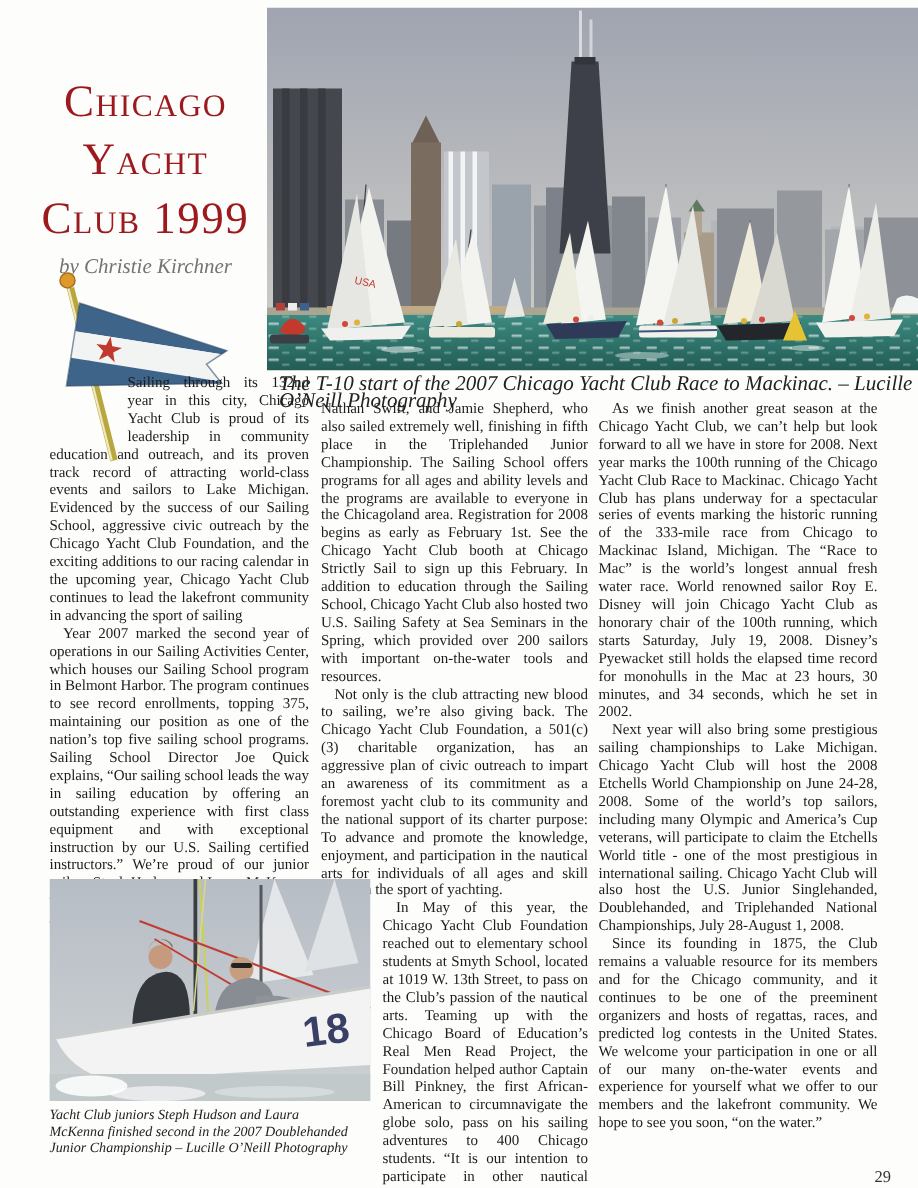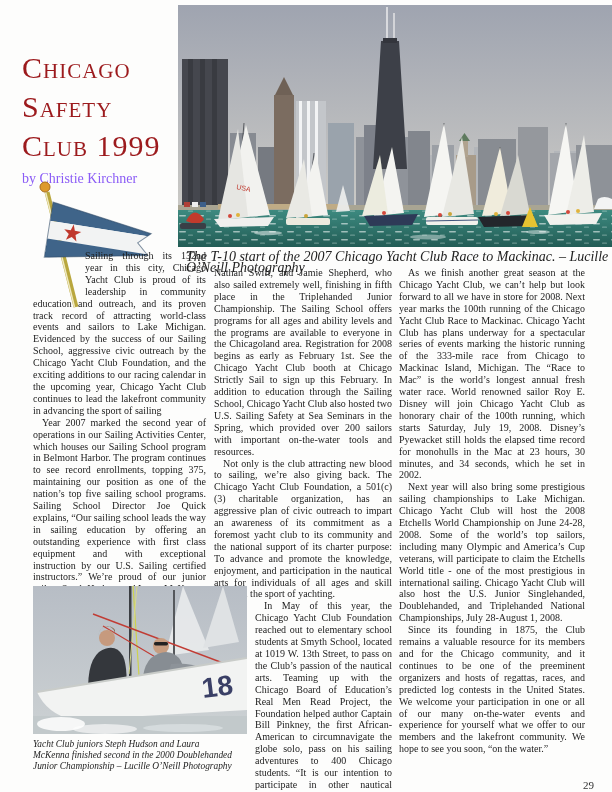--- a/index.html
+++ b/index.html
@@ -2,26 +2,26 @@
 <html><head>
 <meta charset="utf-8">
 <style>
   html,body{margin:0;padding:0;background:#e8e8e8;}
   .page{
     position:relative;width:612px;height:792px;margin:0 auto;
     background:#fdfdfc;overflow:hidden;
     font-family:"Liberation Serif", serif;color:#1c1c1c;
   }
   
-  .title-block{position:absolute;left:22px;top:48px;width:150px;}
+  .title-block{position:absolute;left:22px;top:48px;width:150px;text-align:center;}
   .title-line{
     font-variant:small-caps;font-size:30px;line-height:39px;
     color:#9c1a1d;letter-spacing:1px;font-weight:400;
   }
-  .byline{font-size:14px;margin-top:6px;color:#8b5cf6;}
+  .byline{font-style:italic;font-size:14px;margin-top:6px;color:#737373;}
   
   .burgee{position:absolute;left:20px;top:176px;width:142px;height:140px;}
   
   .main-photo{position:absolute;left:178px;top:5px;width:434px;height:242px;}
   .main-photo svg{display:block;width:100%;height:100%;}
   .main-caption{
     position:absolute;left:186px;top:251px;width:424px;text-align:left;
     font-style:italic;font-size:14px;line-height:11px;color:#222;
   }
   .juniors-photo{position:absolute;left:33px;top:586px;width:214px;height:148px;}
@@ -43,21 +43,21 @@
   
   .page-number{position:absolute;left:570px;top:758px;width:24px;text-align:right;font-size:11px;color:#333;margin-top:21px;}
 </style>
 </head>
 <body>
 
 <div class="page">
 
   <div class="title-block">
     <div class="title-line">Chicago</div>
-    <div class="title-line">Safety</div>
+    <div class="title-line">Yacht</div>
     <div class="title-line">Club 1999</div>
     <div class="byline">by Christie Kirchner</div>
   </div>
 
   <div class="burgee">
     <svg viewBox="0 0 142 140" width="142" height="140">
       <defs>
         <clipPath id="pennantClip">
             <polygon points="0,0 102,16 90,27 102,38 0,56"></polygon>
           </clipPath>
@@ -245,17 +245,17 @@
 
       <path d="M4,106 L214,72 L214,124 L40,134 Q14,128 4,106 Z" fill="#f2f3f2"></path>
       <path d="M4,106 L214,72" stroke="#c9ccc9" stroke-width="2" fill="none"></path>
       <text x="170" y="112" font-size="28" font-weight="bold" fill="#3a3f66" font-family="Liberation Sans, sans-serif" transform="rotate(-7 170 112)">18</text>
       <rect x="0" y="130" width="214" height="18" fill="#c2c9cb"></rect>
       <ellipse cx="28" cy="138" rx="24" ry="7" fill="#ffffff" opacity=".85"></ellipse>
       <ellipse cx="72" cy="143" rx="32" ry="5" fill="#ffffff" opacity=".6"></ellipse>
       <ellipse cx="150" cy="142" rx="40" ry="4" fill="#dde3e4" opacity=".7"></ellipse>
     </svg>
   </div>
-  <div class="juniors-caption">Yacht Club juniors Steph Hudson and Laura McKenna finished second in the 2000 Doublehanded Junior Championship – Lucille O’Neill Photography</div>
+  <div class="juniors-caption">Yacht Club juniors Steph Hudson and Laura McKenna finished second in the 2007 Doublehanded Junior Championship – Lucille O’Neill Photography</div>
 
   <div class="page-number">29</div>
 
 </div>
 
 </body></html>

